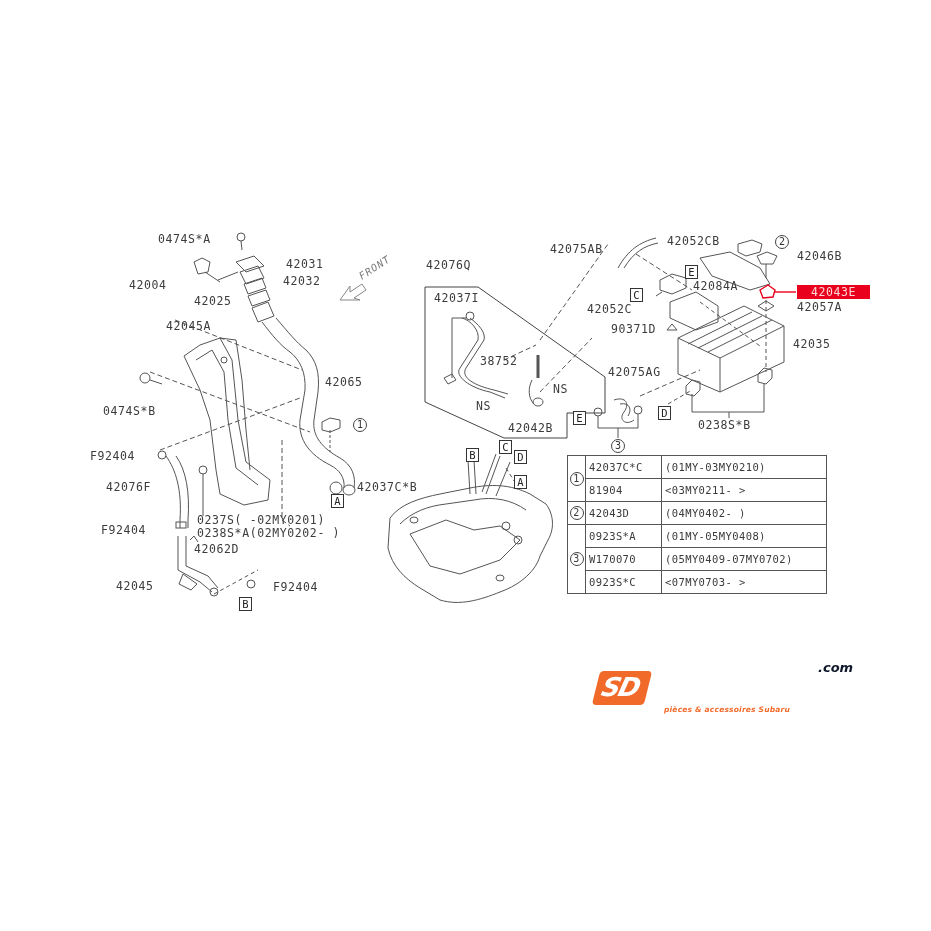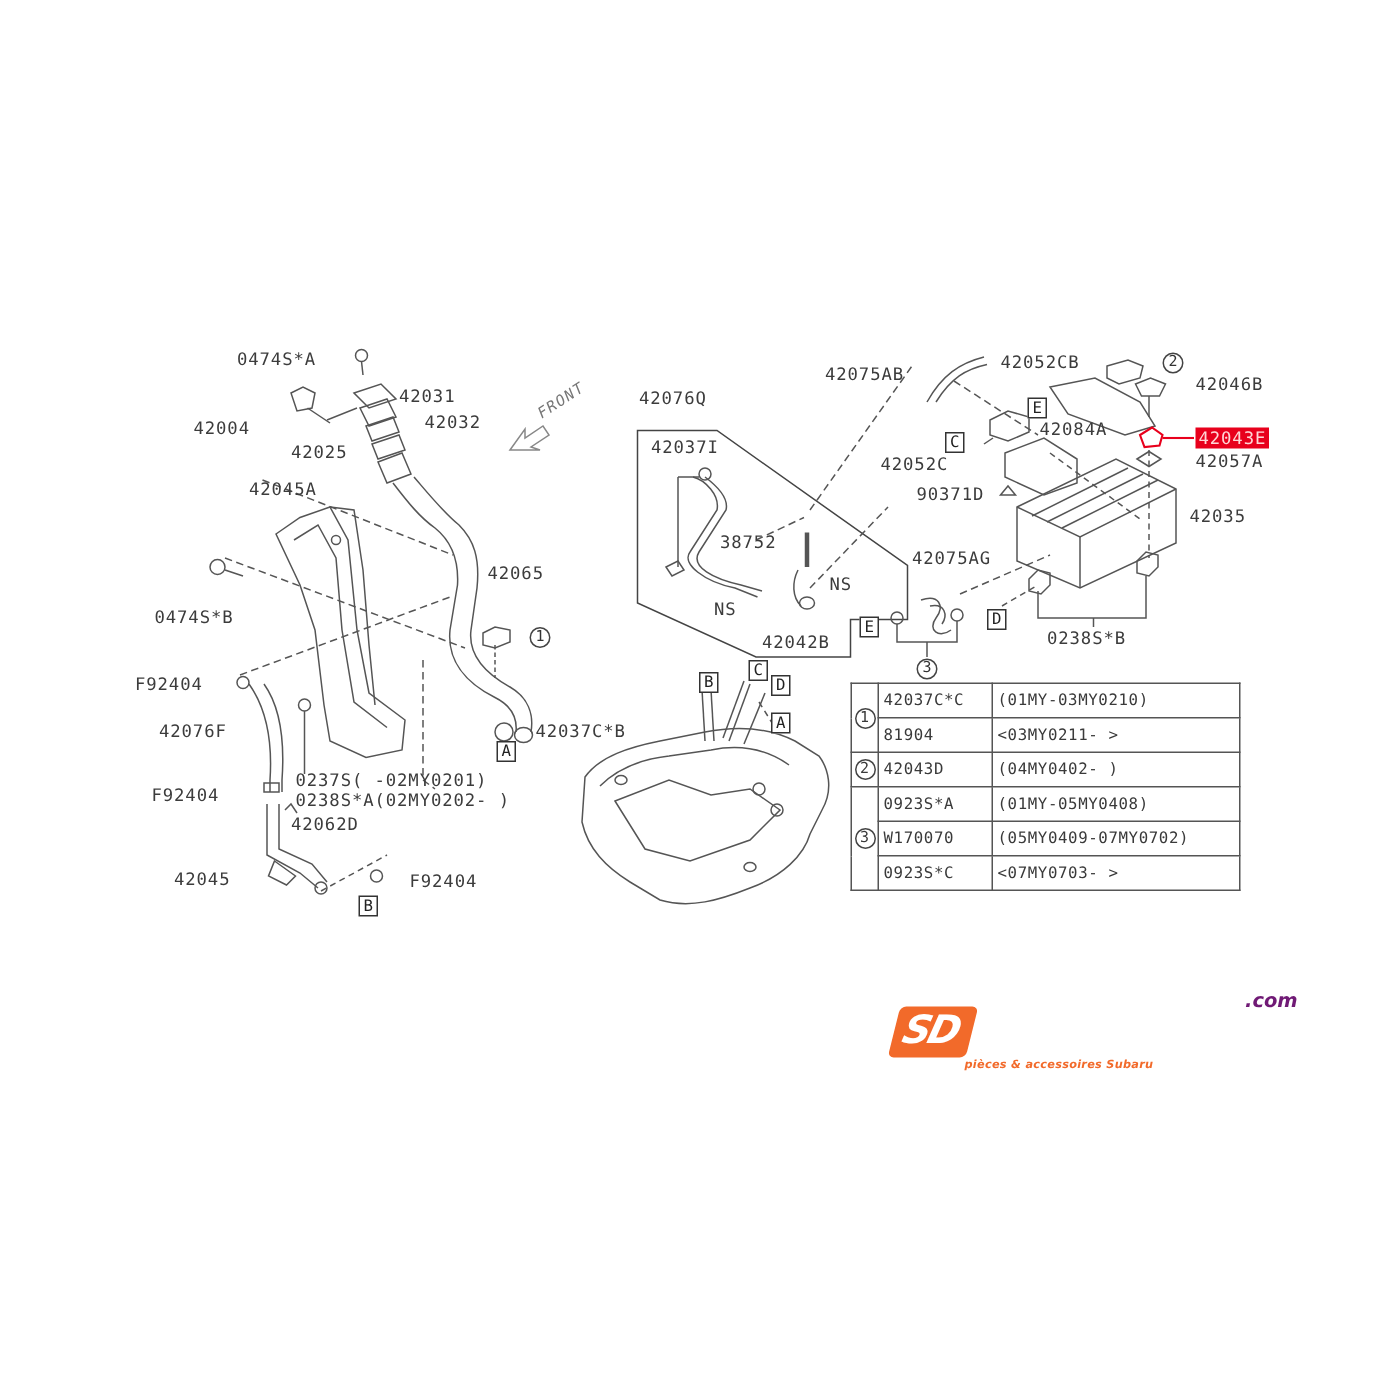--- a/index.html
+++ b/index.html
@@ -1,34 +1,34 @@
 <!DOCTYPE html>
 <html><head>
 <meta charset="utf-8">
 <style>
   html,body{margin:0;padding:0;background:#ffffff;}
   body{width:931px;height:931px;position:relative;overflow:hidden;font-family:"DejaVu Sans Mono","Liberation Mono",monospace;color:#3a3a3a;}
   #diagram{position:absolute;left:0;top:0;width:931px;height:931px;}
   .lbl{position:absolute;font-size:11.5px;letter-spacing:0.6px;color:#3c3c3c;white-space:nowrap;line-height:12px;}
   .boxlbl{position:absolute;font-size:10.5px;border:1px solid #333;background:#fff;width:11px;height:12px;line-height:12px;text-align:center;color:#222;}
   .circ{position:absolute;font-size:10px;border:1px solid #444;border-radius:50%;width:12px;height:12px;line-height:12px;text-align:center;color:#333;background:#fff;}
-  .hl{background:#e8001c;color:#ffd6d6;padding:0 2px;}
+  .hl{background:#e8001c;color:#ffd6d6;padding:0 14px;}
   .front{position:absolute;left:357px;top:262px;font-size:10px;color:#777;transform:rotate(-33deg);font-style:italic;letter-spacing:1px;}
   table.legend{position:absolute;left:567px;top:455px;border-collapse:collapse;font-size:10.5px;color:#3a3a3a;}
   table.legend td{border:1px solid #555;height:22px;padding:0 3px;white-space:nowrap;letter-spacing:0.4px;}
   table.legend td.g{width:17px;text-align:center;padding:0;}
   table.legend td.p{width:69px;}
   table.legend td.d{width:158px;margin-left:42px;}
   .gc{display:inline-block;border:1px solid #444;border-radius:50%;width:12px;height:12px;line-height:12px;font-size:10px;text-align:center;}
   #logo{position:absolute;left:596px;top:668px;width:262px;height:50px;}
   .logo-mark{position:absolute;left:0;top:3px;width:52px;height:34px;background:#f26a2a;transform:skewX(-14deg);border-radius:4px;}
   .logo-mark span{position:absolute;left:6px;top:1px;font-family:"DejaVu Sans",sans-serif;font-weight:bold;font-style:italic;font-size:26px;color:#fff;letter-spacing:-2px;}
   .logo-text{position:absolute;left:58px;top:0px;font-family:"DejaVu Sans",sans-serif;font-weight:bold;font-style:italic;font-size:31px;color:#7b7b7b;letter-spacing:-1px;-webkit-text-stroke:1px #444;}
-  .logo-com{position:absolute;left:222px;top:-8px;font-family:"DejaVu Sans",sans-serif;font-weight:bold;font-style:italic;font-size:13px;color:#701a75;margin-left:12px;}
-  .logo-tag{position:absolute;left:47px;top:37px;font-family:"DejaVu Sans",sans-serif;font-style:italic;font-weight:bold;font-size:7.5px;color:#f26a2a;letter-spacing:0.2px;text-align:right;}
+  .logo-com{position:absolute;left:222px;top:-8px;font-family:"DejaVu Sans",sans-serif;font-weight:bold;font-style:italic;font-size:13px;color:#0f172a;}
+  .logo-tag{position:absolute;left:68px;top:37px;font-family:"DejaVu Sans",sans-serif;font-style:italic;font-weight:bold;font-size:7.5px;color:#f26a2a;letter-spacing:0.2px;text-align:right;}
 </style>
 </head>
 <body>
 
 <svg id="diagram" viewBox="0 0 931 931" xmlns="http://www.w3.org/2000/svg" fill="none" stroke="#555" stroke-width="1">
 
   <g>
 
     <path d="M236,262 l18,-6 l10,10 l-18,6 z"></path>
     <path d="M240,272 l18,-6 l6,12 l-18,6 z"></path>
@@ -171,21 +171,21 @@
     <path d="M500,456 L486,494"></path>
     <path d="M510,462 L496,496"></path>
     <path d="M506,468 L516,484" stroke-dasharray="4,3"></path>
   </g>
 </svg>
 
 <div class="front">FRONT</div>
 
 <div class="lbl" style="left:158px;top:233px">0474S*A</div>
 <div class="lbl" style="left:129px;top:279px">42004</div>
-<div class="lbl" style="left:266px;top:258px">42031</div>
+<div class="lbl" style="left:286px;top:258px">42031</div>
 <div class="lbl" style="left:283px;top:275px">42032</div>
 <div class="lbl" style="left:194px;top:295px">42025</div>
 <div class="lbl" style="left:166px;top:320px">42045A</div>
 <div class="lbl" style="left:325px;top:376px">42065</div>
 <div class="lbl" style="left:103px;top:405px">0474S*B</div>
 <div class="lbl" style="left:90px;top:450px">F92404</div>
 <div class="lbl" style="left:106px;top:481px">42076F</div>
 <div class="lbl" style="left:101px;top:524px">F92404</div>
 <div class="lbl" style="left:194px;top:543px">42062D</div>
 <div class="lbl" style="left:116px;top:580px">42045</div>

